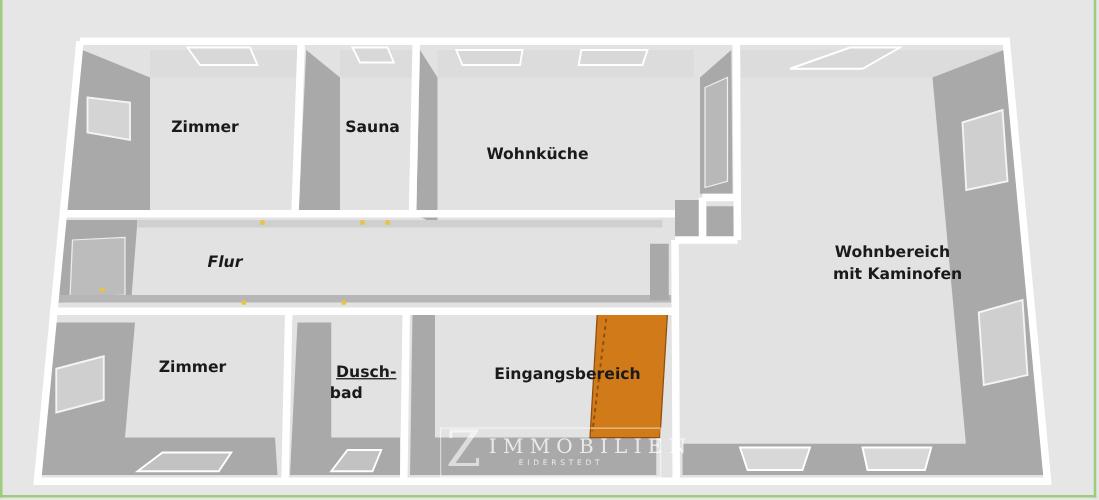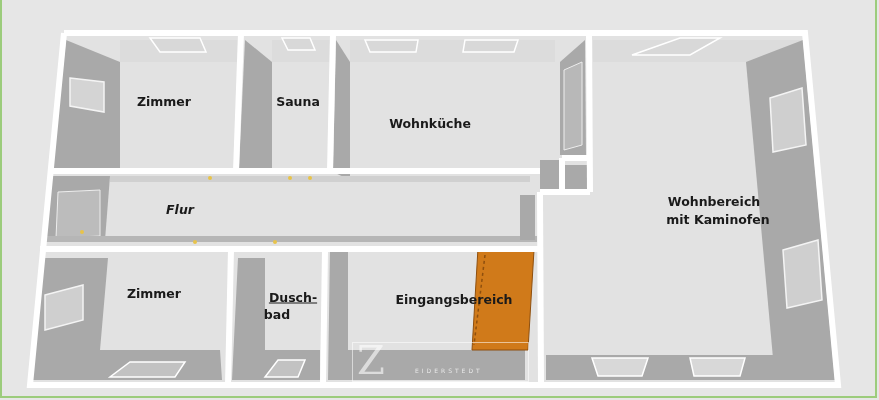--- a/index.html
+++ b/index.html
@@ -93,14 +93,15 @@
 <div class="label" style="left:180px;top:209px;font-style:italic;">Flur</div>
 <div class="label" style="left:678px;top:201px;margin-left:36px;">Wohnbereich</div>
 <div class="label" style="left:718px;top:219px;">mit Kaminofen</div>
 <div class="label" style="left:154px;top:293px;">Zimmer</div>
 <div class="label" style="left:293px;top:297px;text-decoration:underline;">Dusch-</div>
 <div class="label" style="left:277px;top:314px;">bad</div>
 <div class="label" style="left:410px;top:299px;margin-left:44px;">Eingangsbereich</div>
 
 <div class="wm">
   <span class="wm-z">Z</span>
+  <span class="wm-main">IMMOBILIEN</span>
   <span class="wm-sub">EIDERSTEDT</span>
 </div>
 
 </body></html>

